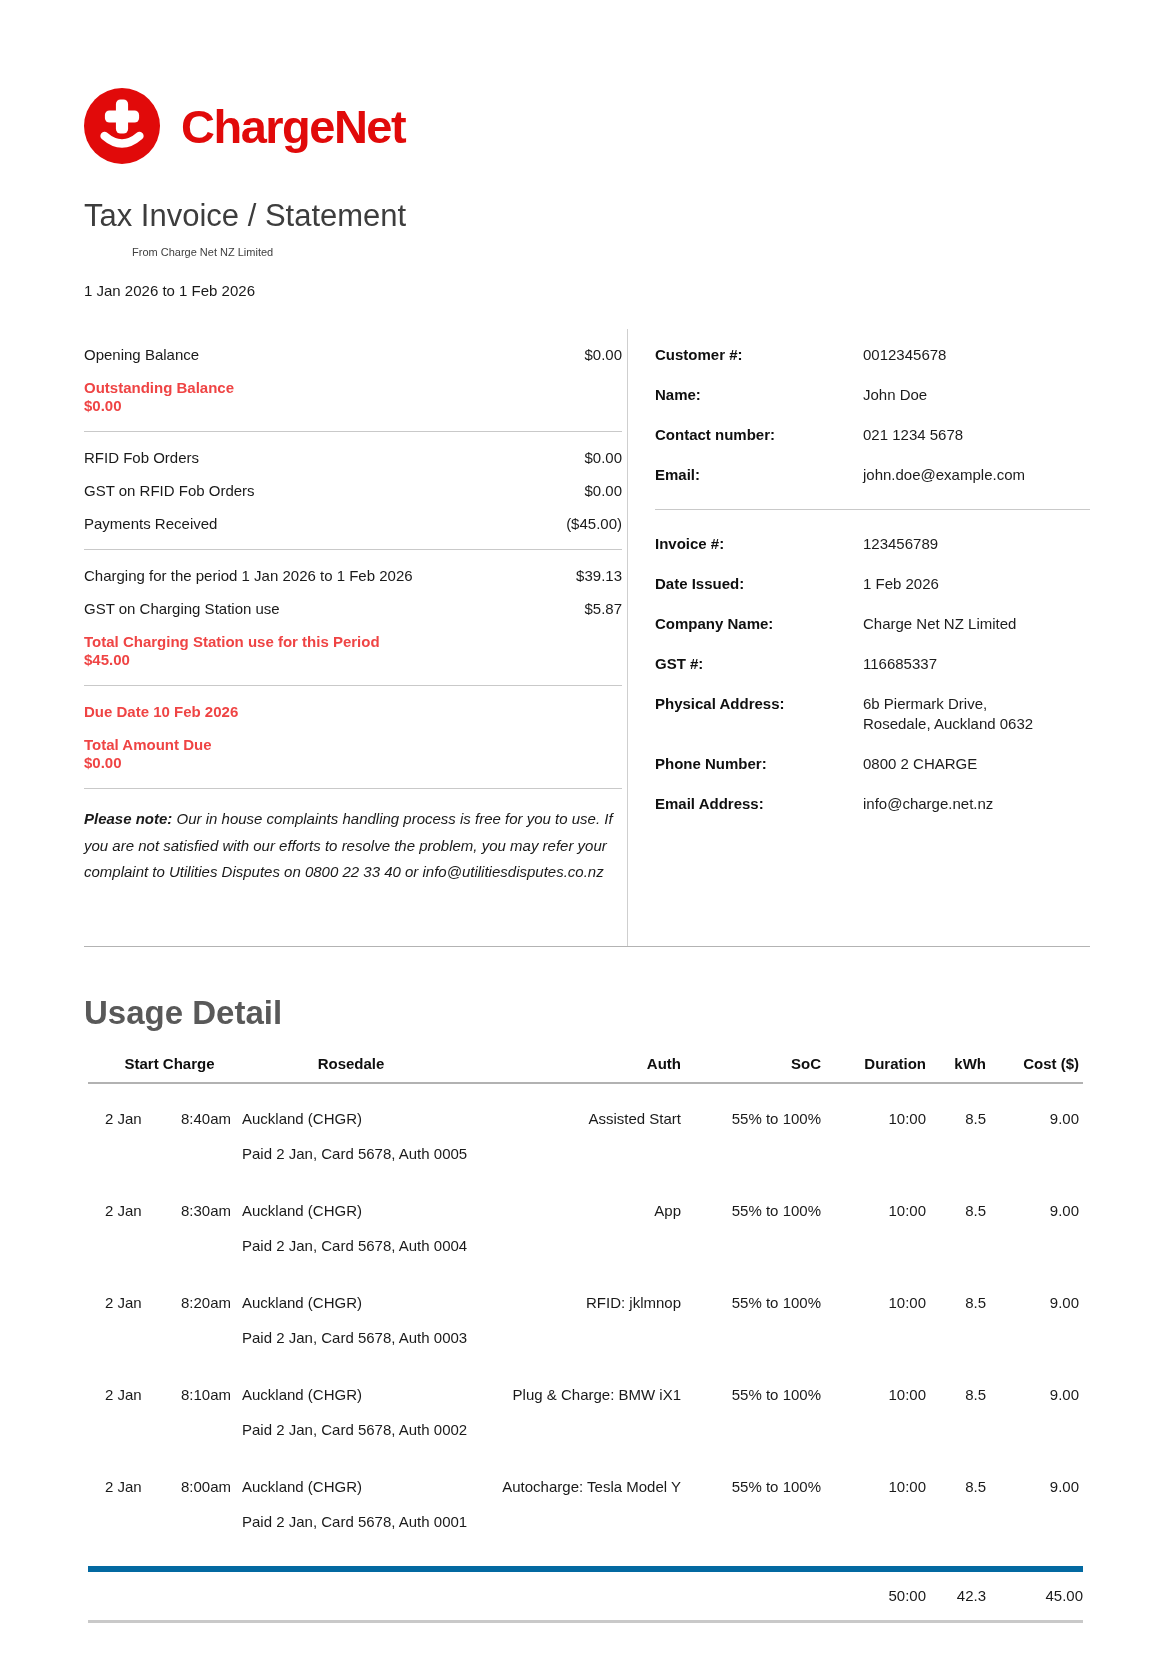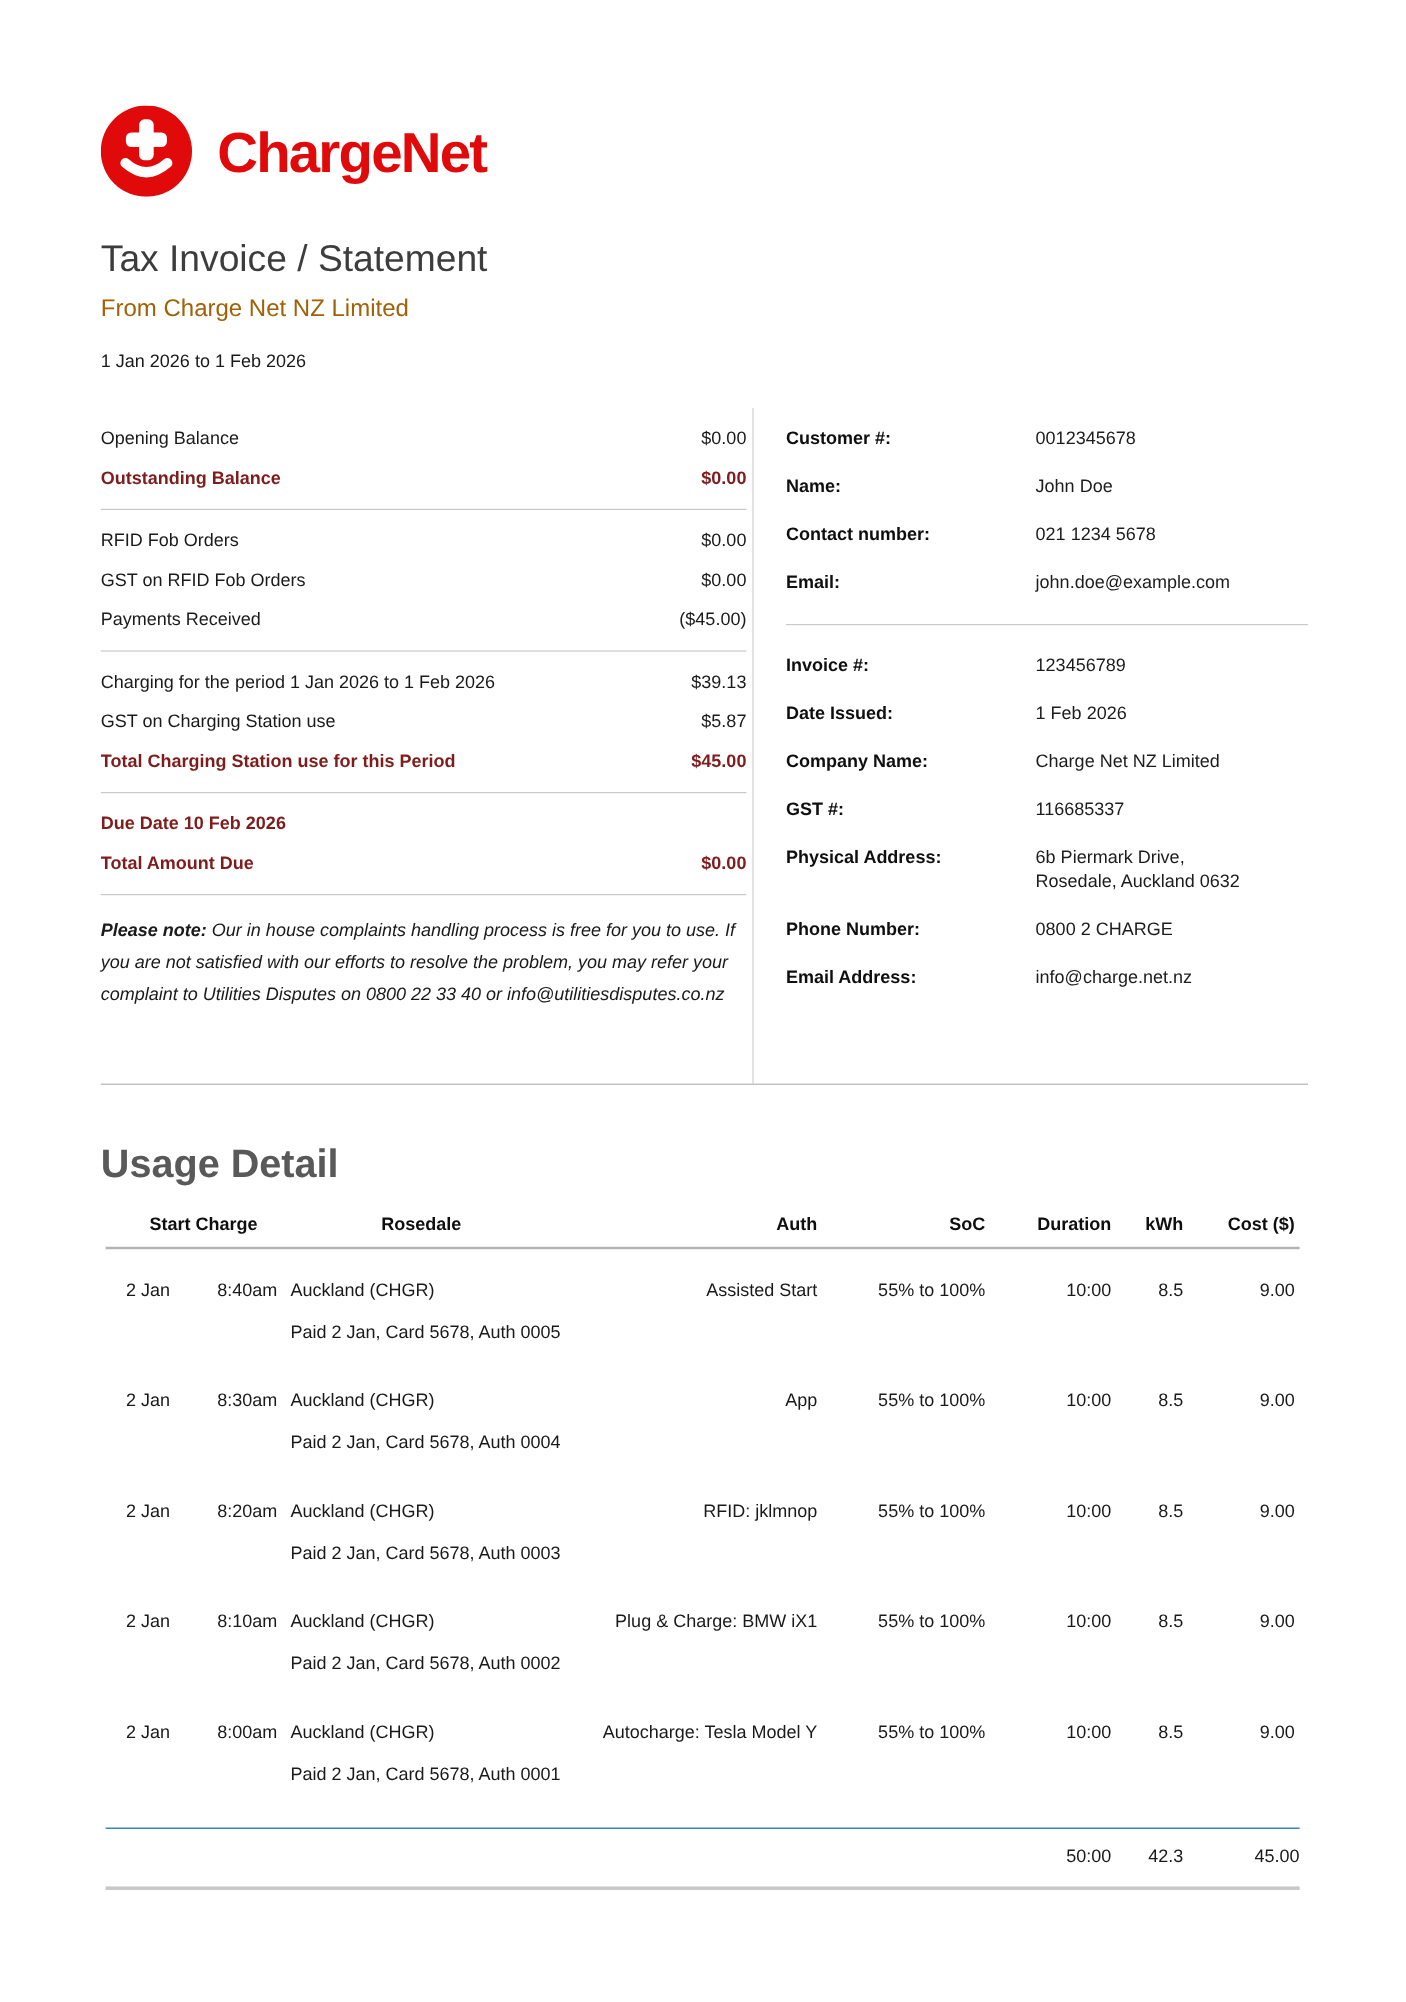--- a/index.html
+++ b/index.html
@@ -7,35 +7,35 @@
   body { font-family:"Liberation Sans","DejaVu Sans",sans-serif; color:#1a1a1a; }
   .page { position:relative; width:1172px; height:1656px; background:#fff; padding:88px 82px 0 84px; overflow:hidden; }
 
   
   .brand { display:flex; align-items:center; gap:21px; }
   .logo-svg { width:76px; height:76px; display:block; }
   .brand-name { font-size:47px; font-weight:700; letter-spacing:-1.5px; color:#e10a0a; }
 
   
   .page-title { margin-top:33px; font-size:31px; font-weight:400; color:#3d3d3d; line-height:38px; }
-  .from-line { margin-top:11px; font-size:20px; color:#a16207; }
+  .from-line { margin-top:11px; font-size:11px; color:#404040;margin-left:48px; }
   .period-line { margin-top:24px; font-size:15px; color:#1a1a1a; }
 
   
   .two-col { display:flex; margin-top:30px; border-bottom:1px solid #b3b3b3; }
   .left-col { width:538px; padding-bottom:60px; }
   .right-col { flex:1; border-left:1px solid #cfcfcf; margin-left:5px; padding-left:27px; padding-bottom:60px; }
 
   h2.sec-heading { font-size:33px; font-weight:700; color:#595959; line-height:40px; }
   .left-col h2.sec-heading { margin-top:10px; padding-bottom:17px; border-bottom:1px solid #c9c9c9; }
 
   .sgroup { border-bottom:1px solid #c9c9c9; padding:9px 0; }
   .sgroup:last-of-type { border-bottom:1px solid #c9c9c9; }
   .srow { display:flex; justify-content:space-between; padding:7.5px 0; font-size:15px; line-height:18px; }
-  .srow.bold { font-weight:700; color:#7f1d1d; }
+  .srow.bold { font-weight:700; color:#ef4444;flex-direction:column; }
   .note { padding-top:17px; font-size:15px; font-style:italic; line-height:1.78; color:#1a1a1a; }
   .note b { font-weight:700; }
 
   .drow { display:flex; padding:10px 0; font-size:15px; line-height:20px; }
   .dlabel { width:208px; font-weight:700; color:#0f0f0f; flex-shrink:0; }
   .dvalue { white-space:pre-line; color:#1c1c1c; }
   .dgroup-customer { padding-top:6px; padding-bottom:14px; border-bottom:1px solid #c9c9c9; }
   .dgroup-invoice { padding-top:14px; }
 
   
@@ -45,21 +45,21 @@
   .thead { border-bottom:2px solid #b2b2b2; }
   .th { font-size:15px; font-weight:700; color:#0f0f0f; padding-bottom:10px;text-align:center; }
   .c { font-size:15px; color:#1a1a1a; line-height:18px; }
   .r { text-align:right; }
   .startcharge-h { grid-column:1 / 3; padding-left:20px; }
   .loc-pad { padding-left:11px; }
   .cost-pad { padding-right:4px; }
   .main-c { padding-top:26px; }
   .sub-c { grid-column:3 / -1; padding-top:17px; padding-bottom:13px; }
   .c.date { padding-left:17px; }
-  .tfoot { border-top:1px solid #0369a1; border-bottom:3px solid #c9c9c9; margin-top:22px; }
+  .tfoot { border-top:6px solid #0369a1; border-bottom:3px solid #c9c9c9; margin-top:22px; }
   .tfoot .c { padding:15px 0; }
 </style>
 </head>
 <body>
 
 <div class="page">
 
   <header class="brand">
     <span class="logo">
       <svg class="logo-svg" viewBox="0 0 100 100" aria-hidden="true">

